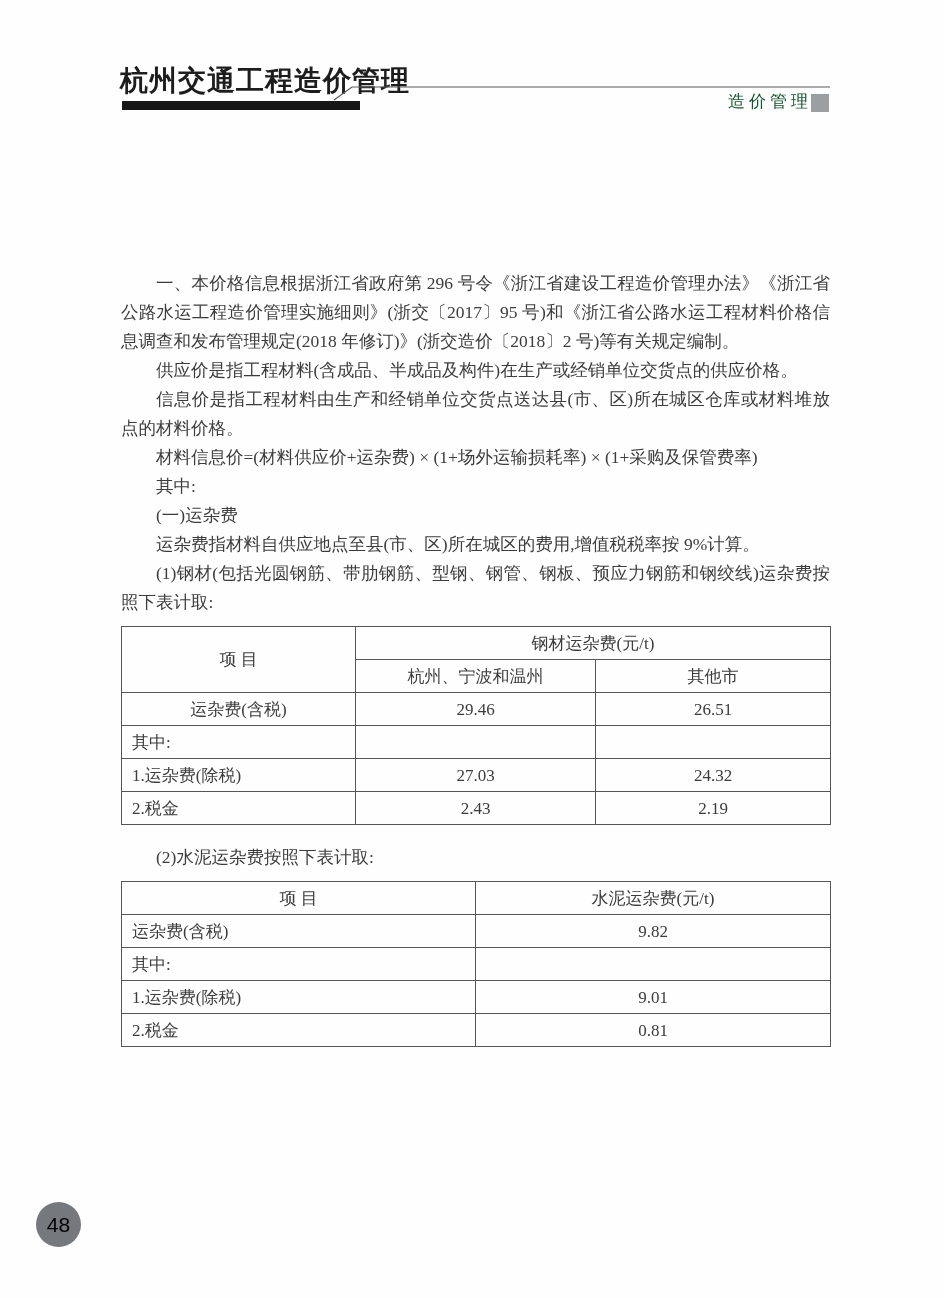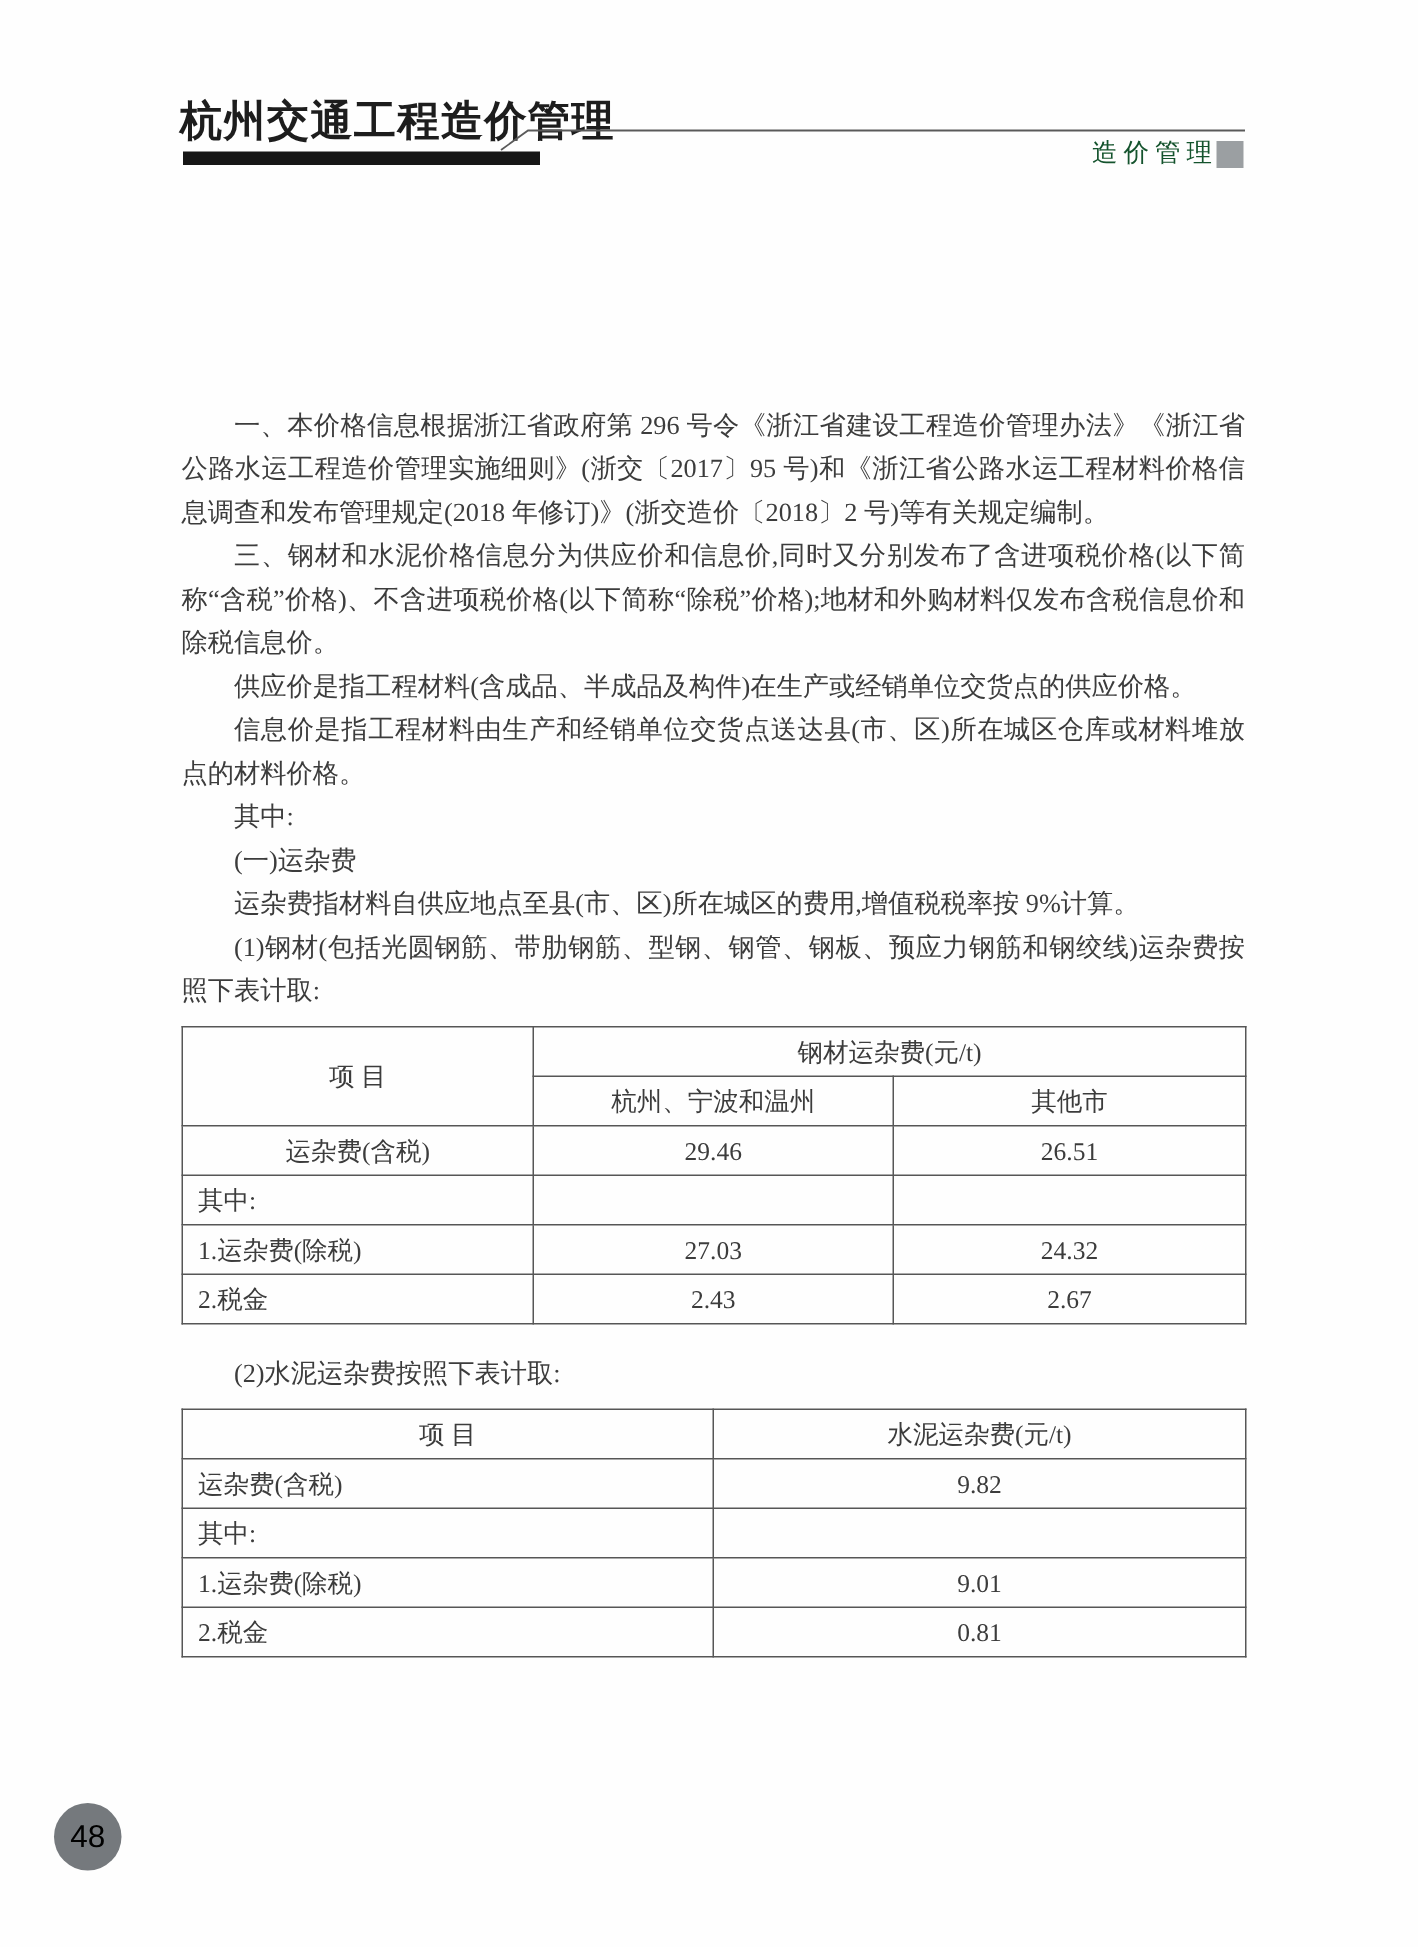--- a/index.html
+++ b/index.html
@@ -66,23 +66,23 @@
   <div class="masthead-bar" style="background: rgb(22, 22, 22);"></div>
   <svg class="header-rule" viewBox="0 0 950 130" xmlns="http://www.w3.org/2000/svg">
     <polyline points="334,100 352,87 830,87" fill="none" stroke="#5a5a5a" stroke-width="1.2"></polyline>
   </svg>
   <div class="section-label">造价管理</div>
   <div class="section-square" style="background: rgb(155, 159, 162);"></div>
 
 
   <div class="content">
     <p>一、本价格信息根据浙江省政府第 296 号令《浙江省建设工程造价管理办法》《浙江省公路水运工程造价管理实施细则》(浙交〔2017〕95 号)和《浙江省公路水运工程材料价格信息调查和发布管理规定(2018 年修订)》(浙交造价〔2018〕2 号)等有关规定编制。</p>
-    <p>三、钢材和水泥价格信息分为供应价和信息价,同时又分别发布了含进项税价格(以下简称“含税”价格)、不含进项税价格(以下简称“除税”价格);地材和外购材料仅发布含税信息价和除税信息价。</p>
     <p>供应价是指工程材料(含成品、半成品及构件)在生产或经销单位交货点的供应价格。</p>
     <p>信息价是指工程材料由生产和经销单位交货点送达县(市、区)所在城区仓库或材料堆放点的材料价格。</p>
+    <p>材料信息价=(材料供应价+运杂费) × (1+场外运输损耗率) × (1+采购及保管费率)</p>
     <p>其中:</p>
     <p>(一)运杂费</p>
     <p>运杂费指材料自供应地点至县(市、区)所在城区的费用,增值税税率按 9%计算。</p>
     <p>(1)钢材(包括光圆钢筋、带肋钢筋、型钢、钢管、钢板、预应力钢筋和钢绞线)运杂费按照下表计取:</p>
 
     <table class="fee-table">
       <colgroup>
           <col style="width:234px">
           <col style="width:240px">
           <col style="width:235px">
@@ -107,21 +107,21 @@
           <td class="c" style="border-color: rgb(86, 86, 86);"></td>
         </tr>
         <tr>
           <td class="l" style="border-color: rgb(86, 86, 86);">1.运杂费(除税)</td>
           <td class="c" style="border-color: rgb(86, 86, 86);">27.03</td>
           <td class="c" style="border-color: rgb(86, 86, 86);">24.32</td>
         </tr>
         <tr>
           <td class="l" style="border-color: rgb(86, 86, 86);">2.税金</td>
           <td class="c" style="border-color: rgb(86, 86, 86);">2.43</td>
-          <td class="c" style="border-color: rgb(86, 86, 86);">2.67</td>
+          <td class="c" style="border-color: rgb(86, 86, 86);">2.19</td>
         </tr>
       </tbody>
     </table>
 
     <p class="pre-table2">(2)水泥运杂费按照下表计取:</p>
 
     <table class="fee-table">
       <colgroup>
           <col style="width:354px">
           <col style="width:355px">

